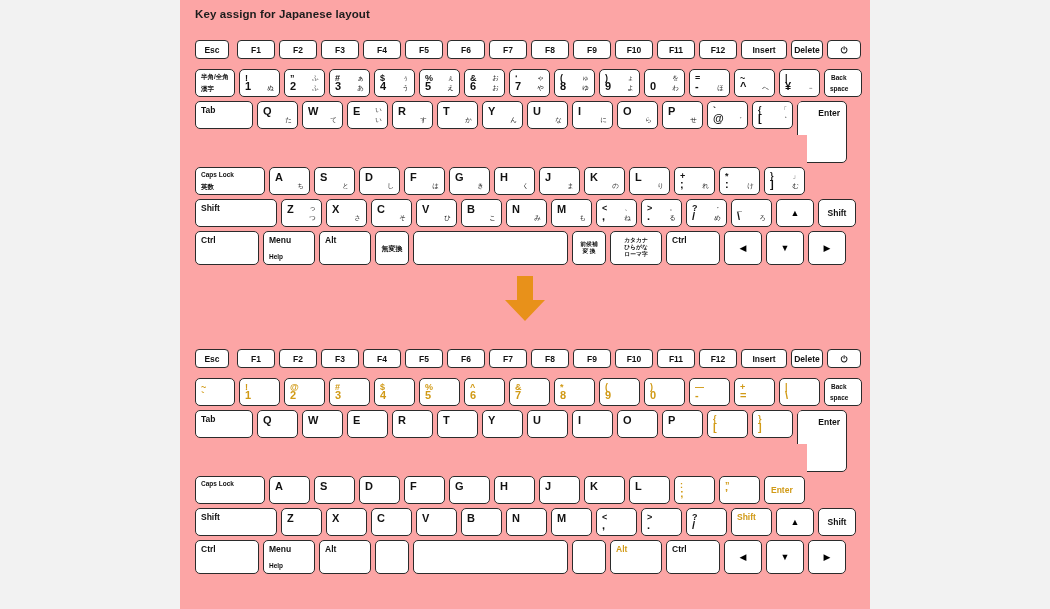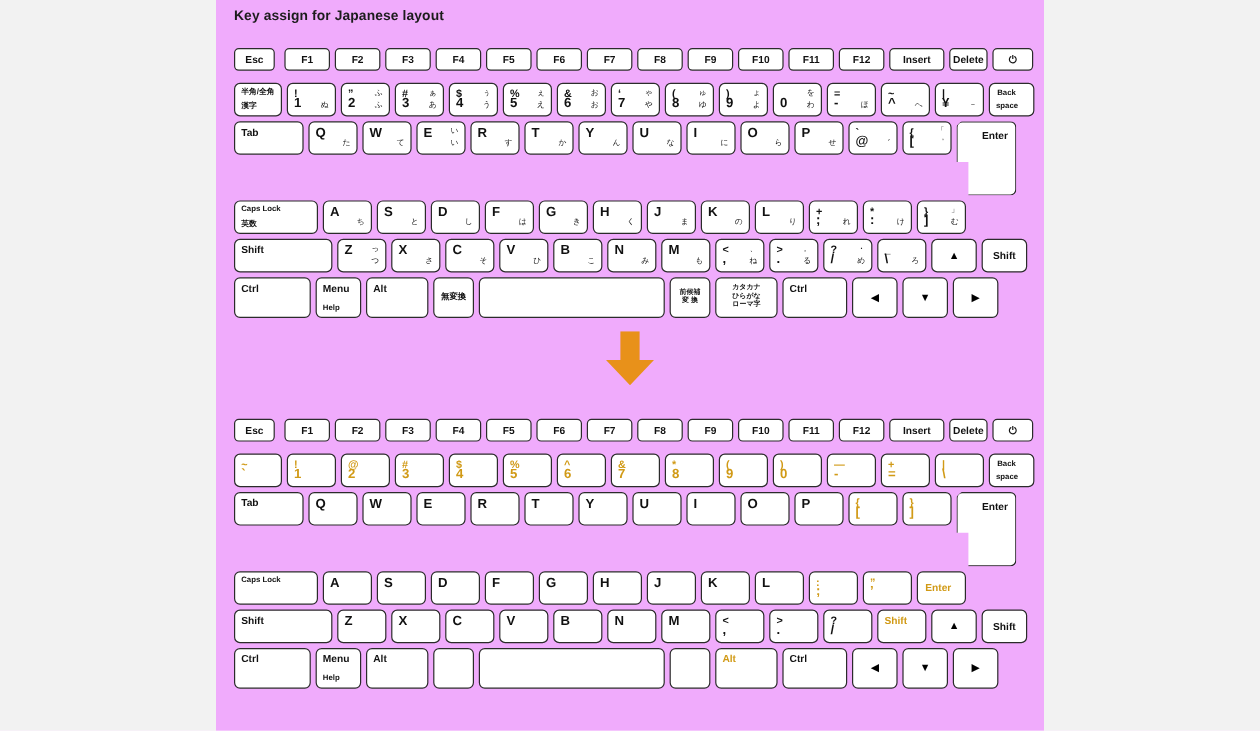--- a/index.html
+++ b/index.html
@@ -10,21 +10,21 @@
     overflow:hidden;
     position:relative;
   }
   
   .gutter{position:absolute;top:0;bottom:0;background:#f2f2f2;}
   .gutter.left{left:0;width:180px;}
   .gutter.right{right:0;width:180px;}
 
   .canvas{
     position:absolute;left:180px;top:0;width:690px;height:609px;
-    background:#f0abfc;
+    background:#fca5a5;
   }
 
   .section-title{
     font-size:11.5px;
     color:#1c1c1c;
     font-weight:600;
     letter-spacing:.1px;
     margin:0 0 0 15px;
     padding:0;
   }
@@ -78,21 +78,21 @@
   .w-pwr{width:34px;}
   .w-hz{width:40px;}
   .w-num{width:41px;}
   .w-bs{width:38px;}
   .w-tab{width:58px;}
   .w-alpha{width:41px;}
   .w-caps{width:70px;}
   .w-shift{width:82px;}
   .w-rshift{width:38px;}
   .w-ctrl{width:64px;}
-  .w-menu{width:38px;}
+  .w-menu{width:52px;}
   .w-alt{width:52px;}
   .w-muhen{width:34px;}
   .w-space{width:155px;}
   .w-henkan{width:34px;}
   .w-kana{width:52px;}
   .w-rctrl{width:54px;}
   .w-arrow{width:38px;}
 
   
   .enter-wrap{position:relative;width:50px;height:62px;flex:0 0 auto;margin-right:4px;}

